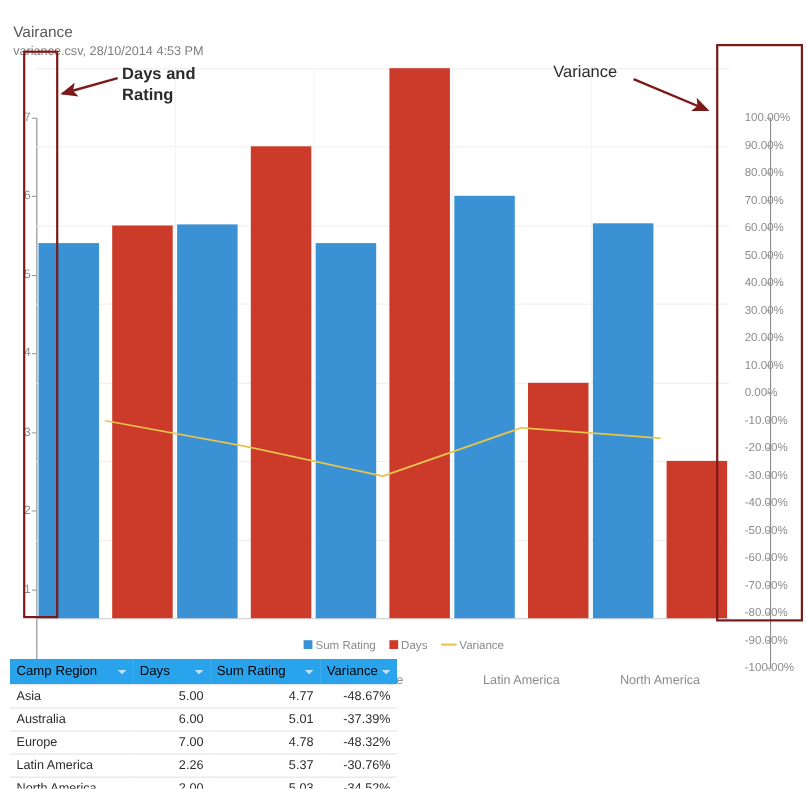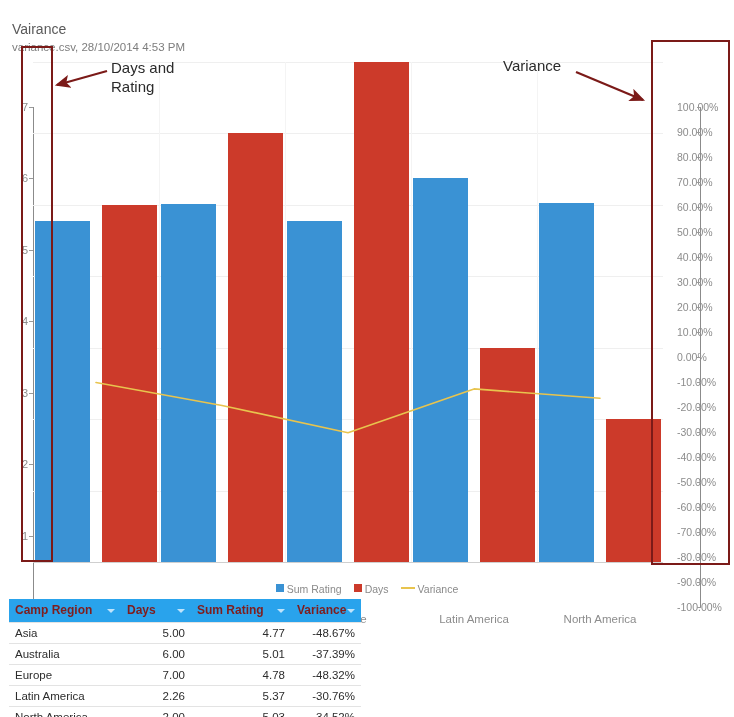--- a/index.html
+++ b/index.html
@@ -164,22 +164,22 @@
   
   #data-table {
     position: absolute;
     left: 9px; top: 599px;
     border-collapse: collapse;
     font-size: 11.5px;
     width: 352px;
   }
   #data-table thead th {
     background: #29a3ec;
-    color: #7f1d1d;
-    font-weight: bold;
+    color: #000000;
+    font-weight: normal;
     font-size: 12px;
     text-align: left;
     padding: 4px 6px 5px 6px;
     height: 22px;
     white-space: nowrap;
     position: relative;
   }
   #data-table thead th .caret {
     display: inline-block;
     width: 0; height: 0;
@@ -312,21 +312,21 @@
         </div>
       <svg id="variance-line-svg" viewBox="0 0 630 500" preserveAspectRatio="none">
         <polyline id="variance-poly" fill="none" stroke="#e8c44e" stroke-width="1.6" stroke-linejoin="round" stroke-linecap="round" points="63.0,320.5 189.0,343.5 315.0,370.8 441.0,326.9 567.0,336.3"></polyline>
       </svg>
     </div>
   </div>
 
   <div class="anno-box" id="anno-box-left" style="left:21px; top:46px; width:32px; height:516px;"></div>
   <div class="anno-box" id="anno-box-right" style="left:651px; top:40px; width:79px; height:525px;"></div>
 
-  <div class="anno-label" id="anno-label-left" style="left:111px; top:58px;">Days and
+  <div class="anno-label" id="anno-label-left" style="left:111px; top:58px;font-weight:bold;">Days and
 Rating</div>
   <div class="anno-label" id="anno-label-right" style="left:503px; top:56px;">Variance</div>
 
   <svg id="anno-svg" viewBox="0 0 734 717">
     <defs>
       <marker id="arrowhead" markerWidth="7" markerHeight="6" refX="6" refY="3" orient="auto" markerUnits="strokeWidth">
         <path d="M0,0 L7,3 L0,6 L1.6,3 Z" fill="#7b1a18"></path>
       </marker>
     </defs>
     <line x1="107" y1="71" x2="57" y2="85" stroke="#7b1a18" stroke-width="2.2" marker-end="url(#arrowhead)"></line>

